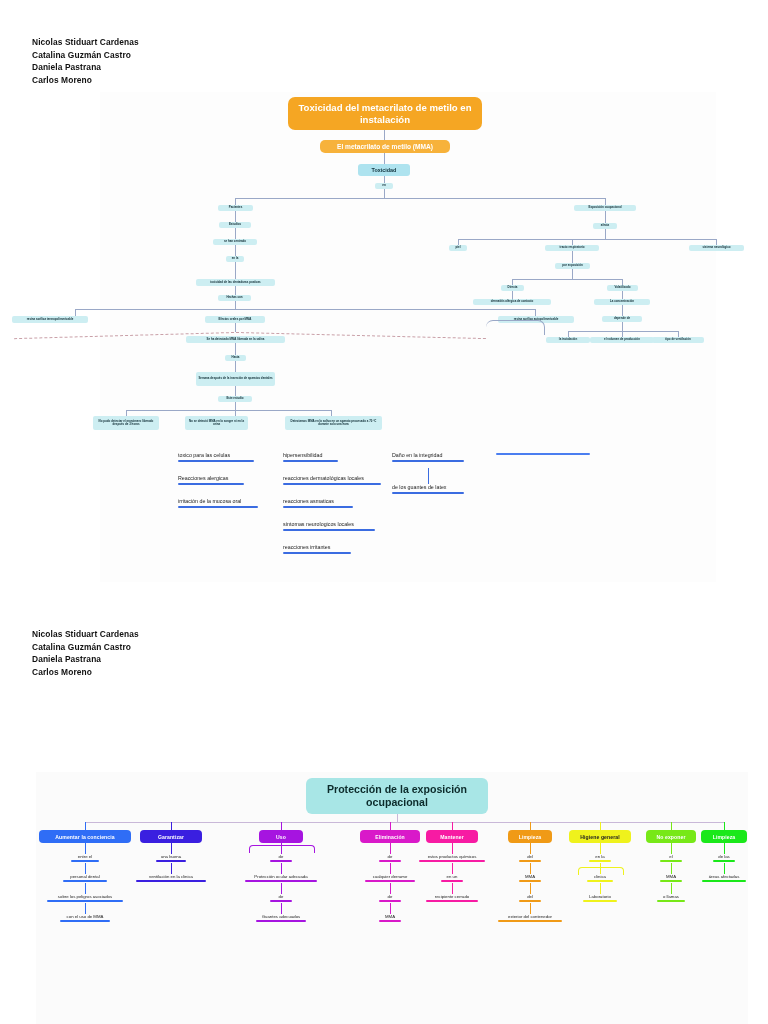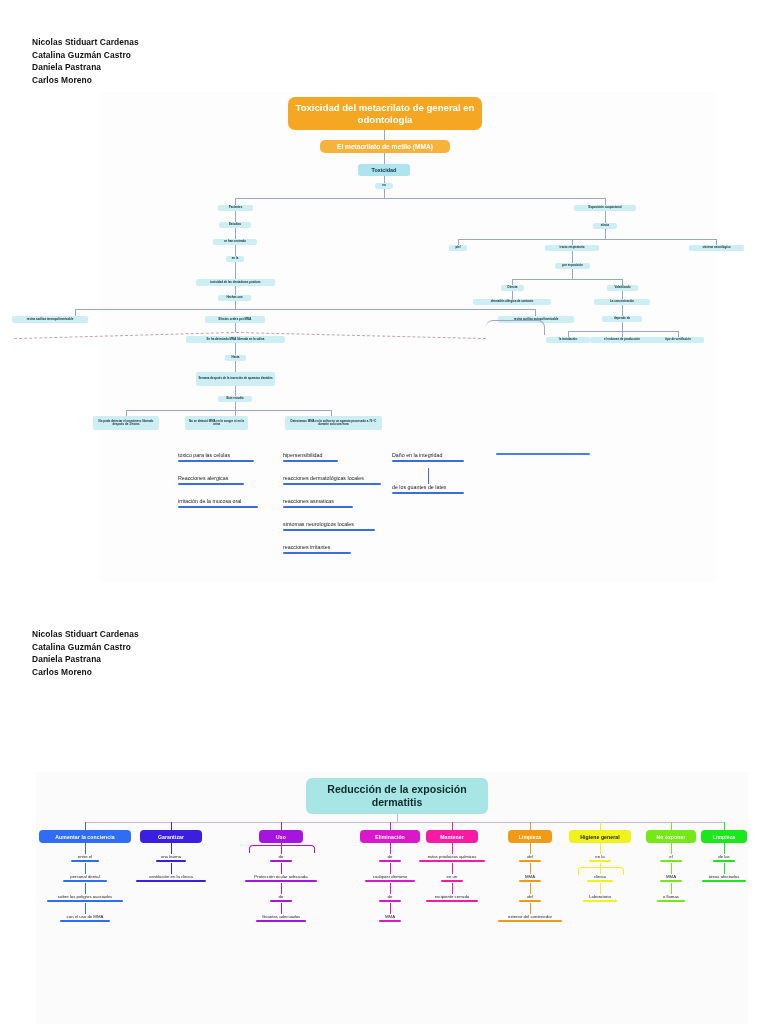--- a/index.html
+++ b/index.html
@@ -124,21 +124,21 @@
 
   <div class="authors" style="left:32px;top:36px;">
     <div>Nicolas Stiduart Cardenas</div>
     <div>Catalina Guzmán Castro</div>
     <div>Daniela Pastrana</div>
     <div>Carlos Moreno</div>
   </div>
 
   <div class="canvas" style="left:100px;top:92px;width:616px;height:490px;"></div>
 
-  <div class="node title-orange wrap" style="left:288px;top:97px;width:194px;height:33px;">Toxicidad del metacrilato de general en odontología</div>
+  <div class="node title-orange wrap" style="left:288px;top:97px;width:194px;height:33px;">Toxicidad del metacrilato de metilo en instalación</div>
   <div class="ln lnv" style="left:384px;top:130px;height:10px;"></div>
   <div class="node sub-orange" style="left:320px;top:140px;width:130px;height:13px;">El metacrilato de metilo (MMA)</div>
   <div class="ln lnv" style="left:384px;top:153px;height:11px;"></div>
   <div class="node toxicidad" style="left:358px;top:164px;width:52px;height:12px;">Toxicidad</div>
   <div class="ln lnv" style="left:384px;top:176px;height:7px;"></div>
   <div class="node cyan m" style="left:375px;top:183px;width:18px;height:6px;">en</div>
   <div class="ln lnv" style="left:384px;top:189px;height:9px;"></div>
 
   <div class="ln lnh" style="left:235px;top:198px;width:370px;"></div>
   <div class="ln lnv" style="left:235px;top:198px;height:8px;"></div>
@@ -273,21 +273,21 @@
 
   <div class="authors" style="left:32px;top:628px;">
     <div>Nicolas Stiduart Cardenas</div>
     <div>Catalina Guzmán Castro</div>
     <div>Daniela Pastrana</div>
     <div>Carlos Moreno</div>
   </div>
 
   <div class="canvas2" style="left:36px;top:772px;width:712px;height:252px;"></div>
 
-  <div class="node title-cyan2 wrap" style="left:306px;top:778px;width:182px;height:36px;">Reducción de la exposición dermatitis</div>
+  <div class="node title-cyan2 wrap" style="left:306px;top:778px;width:182px;height:36px;">Protección de la exposición ocupacional</div>
 
   <div id="map2-branches">
       <div class="c2ln c2h" style="left: 85px; top: 822px; width: 639px; background: rgb(201, 184, 216);"></div>
       <div class="c2ln c2v" style="left: 397px; top: 814px; height: 8px; background: rgb(201, 184, 216);"></div>
       <div class="c2ln c2v" style="left: 85px; top: 822px; height: 8px; background: rgb(47, 109, 246);"></div>
       <div class="chip" style="left: 39px; top: 830px; width: 92px; height: 13px; background: rgb(47, 109, 246);">Aumentar la conciencia</div>
       <div class="c2ln c2v" style="left: 85px; top: 843px; height: 11px; background: rgb(47, 109, 246);"></div>
       <div class="sub" style="left: 71.2px; top: 854px; width: 27.6px;">
         <span class="t">entre el</span>
         <span class="u" style="background: rgb(47, 109, 246);"></span>

